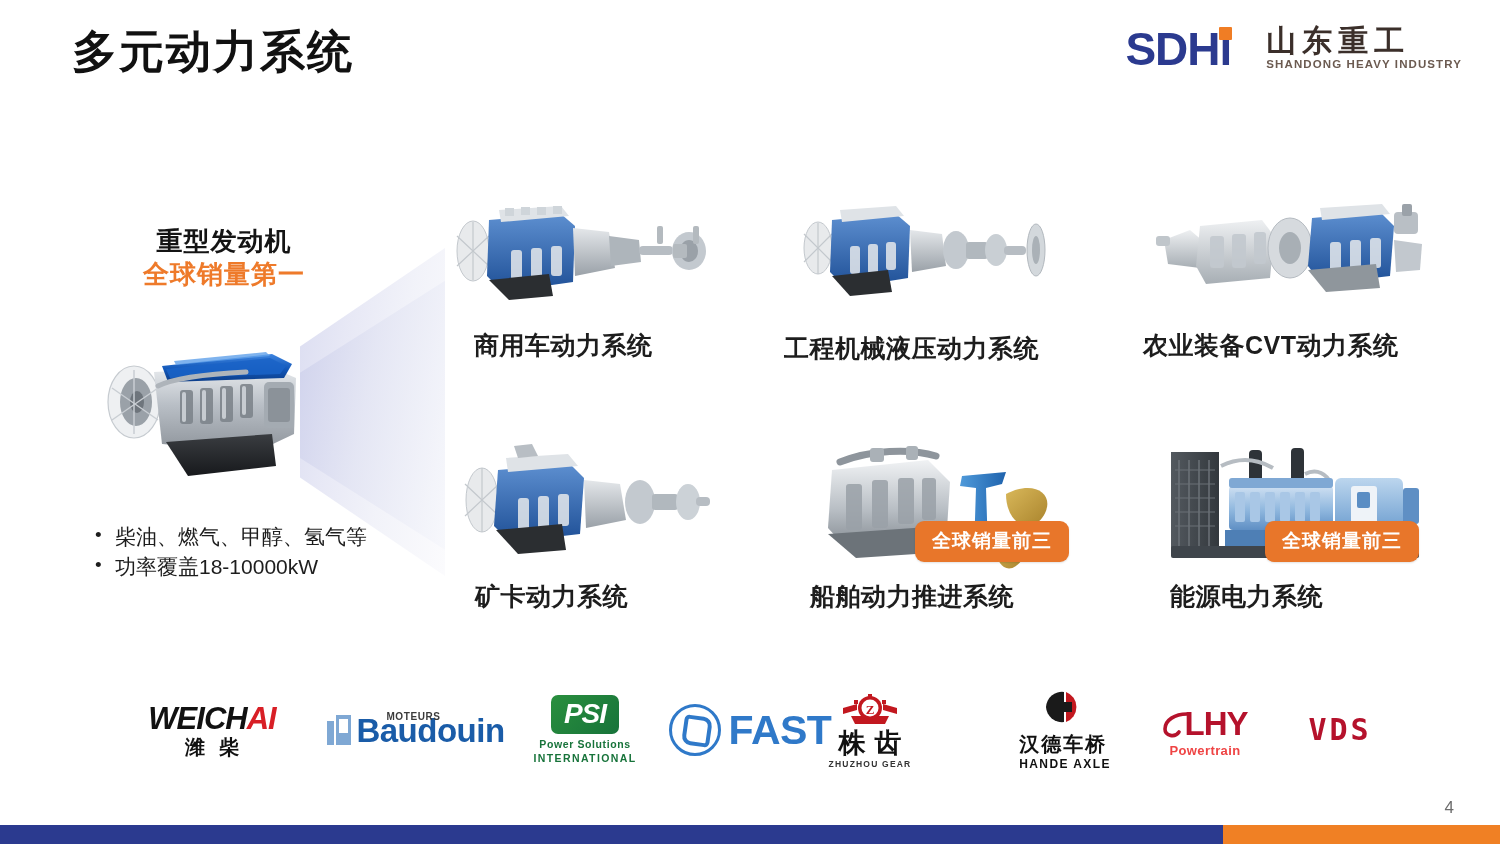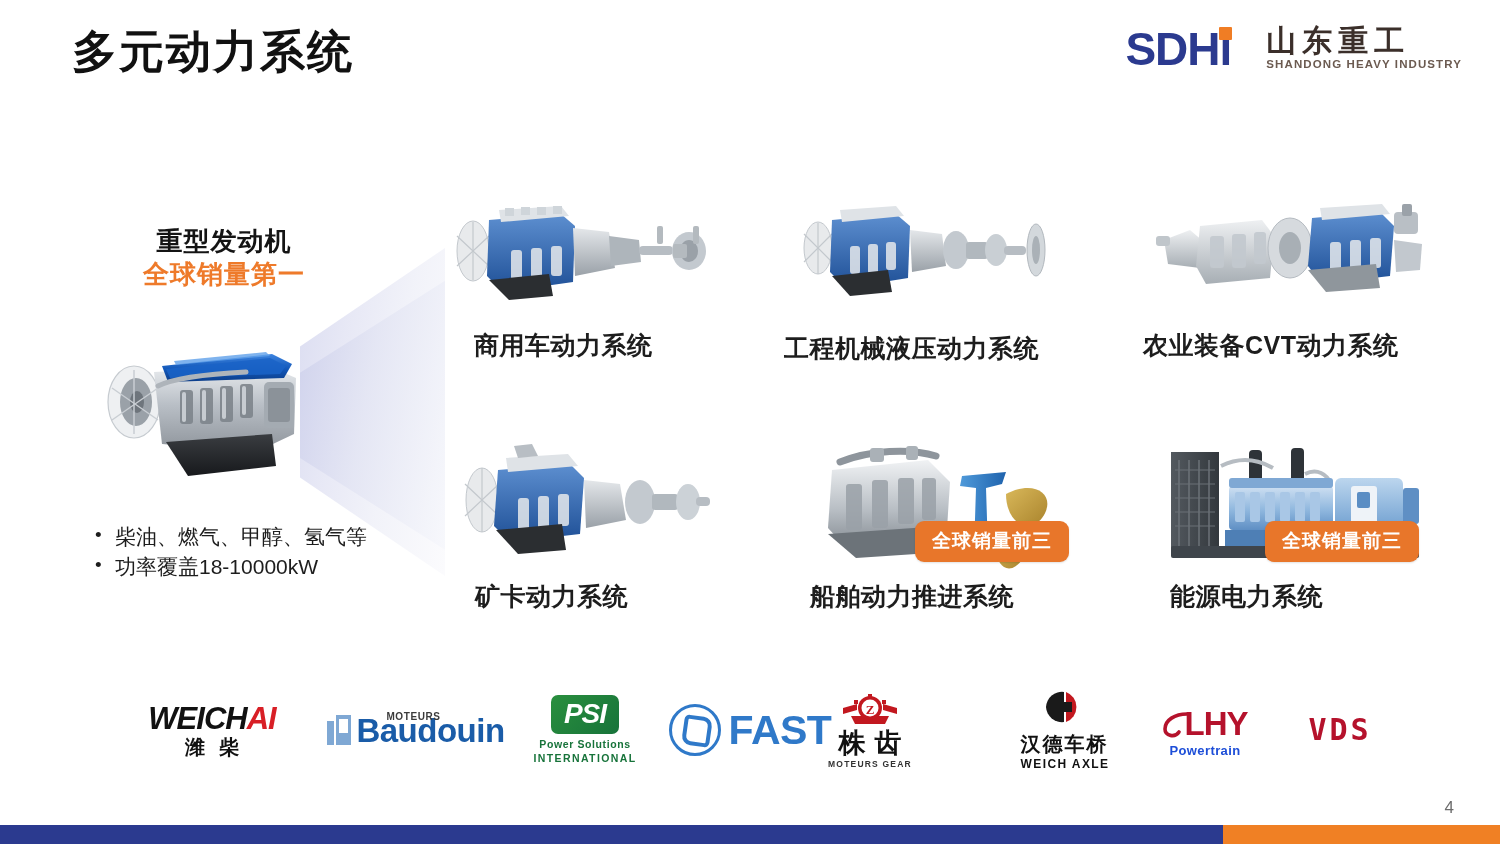--- a/index.html
+++ b/index.html
@@ -102,21 +102,21 @@
   .zz-mark{width:58px;height:34px;position:relative;}
   .zz-cn{font-size:27px;font-weight:bold;color:#111;letter-spacing:9px;margin-top:2px;line-height:1;text-indent:9px;}
   .zz-sub{font-size:8.5px;font-weight:bold;color:#333;letter-spacing:1.2px;margin-top:2px;}
 
   .hande{display:flex;align-items:center;gap:10px;flex-direction:column;}
   .hande-mark{width:42px;height:34px;position:relative;}
   .hande-cn{font-size:20px;font-weight:bold;color:#111;letter-spacing:2px;line-height:1.05;}
   .hande-en{font-size:12px;font-weight:bold;color:#111;letter-spacing:1.4px;margin-top:3px;line-height:1;}
 
   .lhy-top{font-size:33px;font-weight:bold;color:#b5122c;line-height:1;letter-spacing:-1px;position:relative;}
-  .lhy-sub{font-size:13px;font-weight:bold;color:#1d4ed8;letter-spacing:.4px;margin-top:4px;line-height:1;}
+  .lhy-sub{font-size:13px;font-weight:bold;color:#ef4444;letter-spacing:.4px;margin-top:4px;line-height:1;}
 
   .vds{font-size:30px;font-weight:bold;color:#b5122c;letter-spacing:3px;
        font-family:"DejaVu Sans Mono","Liberation Mono",monospace;line-height:1;}
 
   
   .page-num{position:absolute;right:46px;top:798px;font-size:17px;color:#6d6d6d;}
   .footbar{position:absolute;left:0;bottom:0;width:100%;height:19px;display:flex;}
   .footbar .blue{background:#2b3a8f;width:81.5%;height:100%;}
   .footbar .orange{background:#f08024;flex:1;height:100%;}
 </style>
@@ -486,34 +486,34 @@
         <text x="29" y="19.5" font-size="13" font-weight="bold" text-anchor="middle" fill="#c2181f" font-family="Liberation Serif, serif">Z</text>
         <g fill="#c2181f">
           <rect x="27" y="0" width="4" height="4"></rect>
             <rect x="41" y="6" width="4" height="4"></rect>
           <rect x="13" y="6" width="4" height="4"></rect>
             <rect x="15" y="23" width="4" height="4"></rect>
           <rect x="39" y="23" width="4" height="4"></rect>
         </g>
       </svg>
       <div class="zz-cn">株齿</div>
-      <div class="zz-sub">MOTEURS GEAR</div>
+      <div class="zz-sub">ZHUZHOU GEAR</div>
     </div>
 
     <div class="logo" style="left:970px;top:14px;width:190px;height:60px">
       <div class="hande">
         <svg class="hande-mark" viewBox="0 0 42 34">
           <path d="M2 17 A16 16 0 0 1 20 2 L20 17 Z" fill="#1a1a1a"></path>
           <path d="M2 17 A16 16 0 0 0 20 32 L20 17 Z" fill="#1a1a1a"></path>
           <path d="M22 2 A16 16 0 0 1 22 32 L22 17 Z" fill="#c2181f"></path>
           <rect x="16" y="12" width="12" height="10" fill="#1a1a1a"></rect>
         </svg>
         <div>
           <div class="hande-cn">汉德车桥</div>
-          <div class="hande-en">WEICH AXLE</div>
+          <div class="hande-en">HANDE AXLE</div>
         </div>
       </div>
     </div>
 
     <div class="logo" style="left:1150px;top:10px;width:110px;height:72px">
       <div class="lhy-top">
         <svg width="26" height="30" viewBox="0 0 26 30" style="vertical-align:-5px;margin-right:-4px">
           <path d="M24 4 C12 4, 2 10, 2 19 C2 26, 12 28, 16 22" stroke="#b5122c" stroke-width="3.6" fill="none" stroke-linecap="round"></path>
         </svg><span>LHY</span>
       </div>

